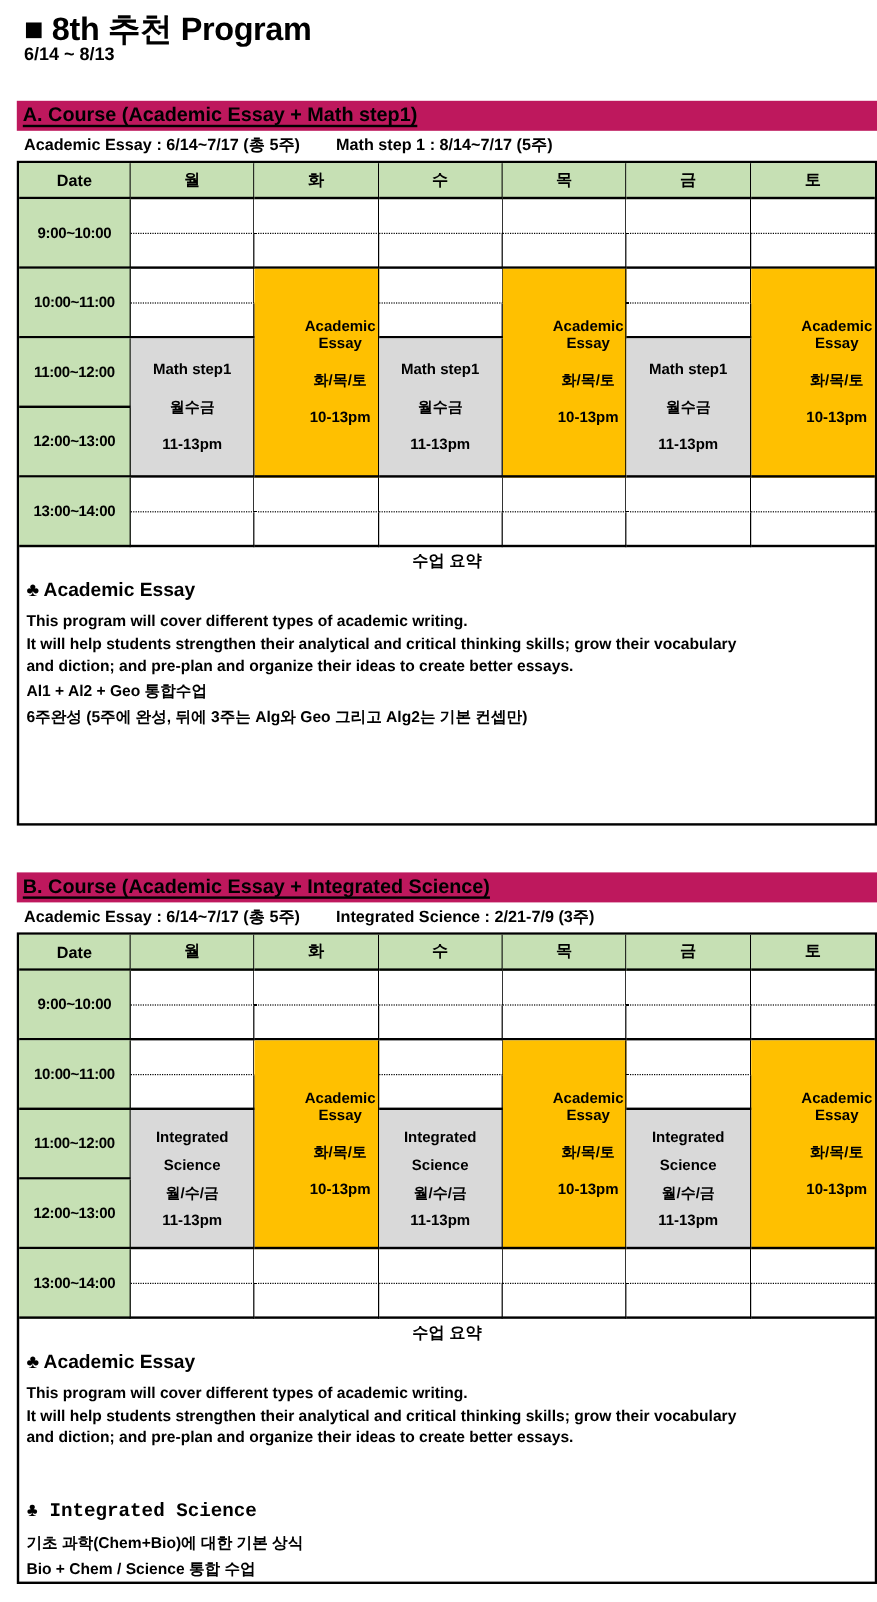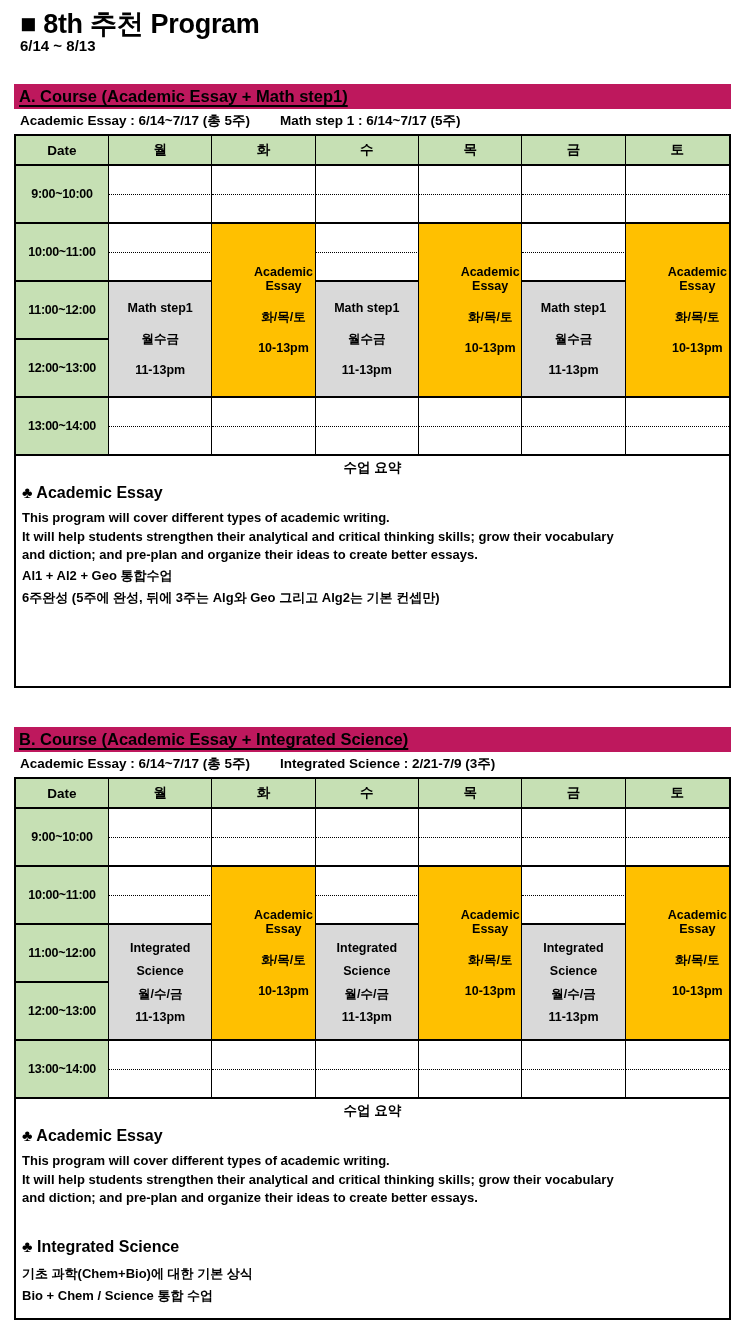--- a/index.html
+++ b/index.html
@@ -27,37 +27,37 @@
   .blk{display:flex;flex-direction:column;align-items:center;justify-content:center;
        border-bottom:2px solid #000;font-size:12.5px;text-align:center;line-height:14px;}
   .orange{background:#ffc000;gap:17px;padding-left:40px;}
   .gray{background:#d9d9d9;gap:17px;}
   .gray4{gap:9px;}
 
   .summary{padding:0;}
   .sumtitle{text-align:center;font-size:13.5px;padding:3px 0 1px 0;}
   .clubh{font-size:16px;padding-left:6px;margin:6px 0 7px 0;}
   .clubh2a{margin-top:32px;}
-  .clubh2b{margin-top:30px;}
+  .clubh2b{margin-top:42px;font-family:Liberation Mono, monospace;}
   .pline{font-size:13px;line-height:18.5px;padding-left:6px;white-space:nowrap;}
   .kline{font-size:13px;line-height:22px;padding-left:6px;white-space:nowrap;}
 </style>
 </head>
 <body>
 
 <div class="page">
 
   <div class="title">■ 8th 추천 Program</div>
   <div class="daterange">6/14 ~ 8/13</div>
 
   <div class="hlbar" style="top:84px;">
     <span>A. Course (Academic Essay + Math step1)</span>
   </div>
   <div class="subnote" style="top:112px;">
-    <span>Academic Essay : 6/14~7/17 (총 5주)</span><span class="gap"></span><span>Math step 1 : 6/14~7/17 (5주)</span>
+    <span>Academic Essay : 6/14~7/17 (총 5주)</span><span class="gap"></span><span>Math step 1 : 8/14~7/17 (5주)</span>
   </div>
 
   <div class="box" style="top:134px;height:554px;">
     <div class="tt">
 
       <div class="cl hd" style="grid-row:1;grid-column:1">Date</div>
       <div class="cl hd" style="grid-row:1;grid-column:2">월</div>
       <div class="cl hd" style="grid-row:1;grid-column:3">화</div>
       <div class="cl hd" style="grid-row:1;grid-column:4">수</div>
       <div class="cl hd" style="grid-row:1;grid-column:5">목</div>

